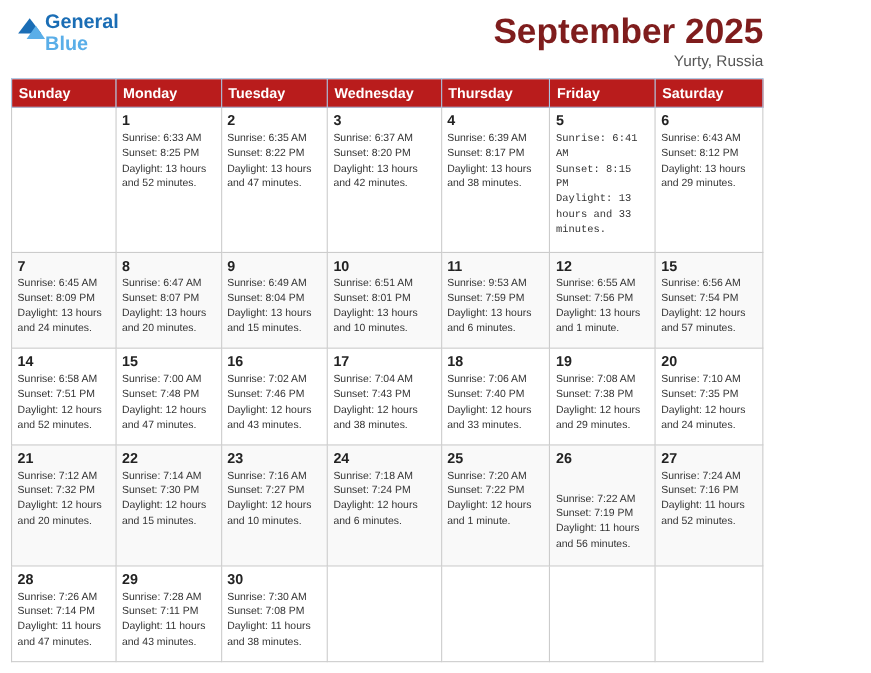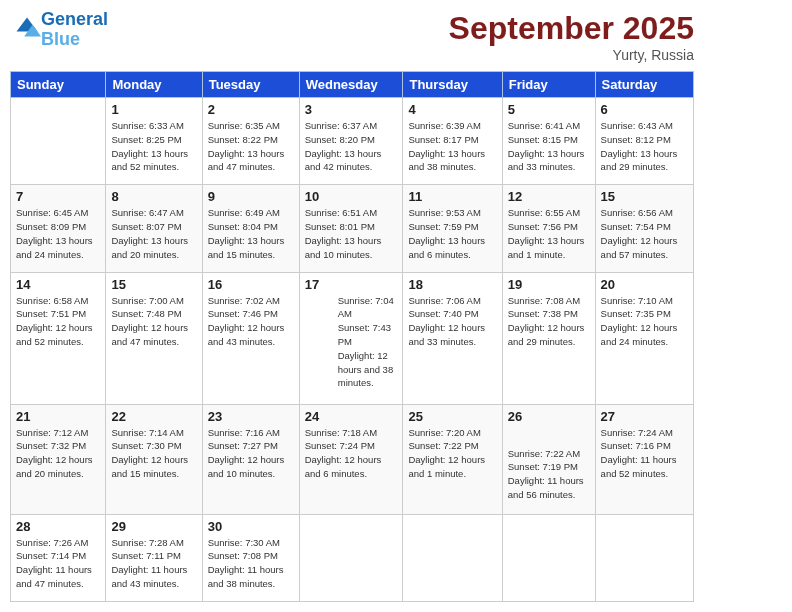--- a/index.html
+++ b/index.html
@@ -89,21 +89,21 @@
     .empty-cell {
       background: #f5f5f5;
     }
     tr:nth-child(even) td {
       background: #f9f9f9;
     }
     tr:nth-child(odd) td {
       background: #fff;
     }
     .calendar thead tr th {
-      background: #1d4ed8;
+      background: #b91c1c;
     }
   </style>
 </head>
 <body>
 
 <div class="page">
   <div class="header">
     <div class="logo">
       <div>
         <svg class="logo-icon" viewBox="0 0 40 40">
@@ -156,21 +156,21 @@
 Daylight: 13 hours and 42 minutes.</div>
           </td>
           <td>
             <span class="day-num">4</span>
             <div class="day-info" style="white-space: pre-line;">Sunrise: 6:39 AM
 Sunset: 8:17 PM
 Daylight: 13 hours and 38 minutes.</div>
           </td>
           <td>
             <span class="day-num">5</span>
-            <div class="day-info" style="white-space: pre-line;">Sunrise: 6:41 AM
+            <div class="day-info" style="white-space: pre-line; font-family: Liberation Mono, monospace;">Sunrise: 6:41 AM
 Sunset: 8:15 PM
 Daylight: 13 hours and 33 minutes.</div>
           </td>
           <td>
             <span class="day-num">6</span>
             <div class="day-info" style="white-space: pre-line;">Sunrise: 6:43 AM
 Sunset: 8:12 PM
 Daylight: 13 hours and 29 minutes.</div>
           </td>
         </tr>
@@ -232,21 +232,21 @@
 Daylight: 12 hours and 47 minutes.</div>
           </td>
           <td>
             <span class="day-num">16</span>
             <div class="day-info" style="white-space: pre-line;">Sunrise: 7:02 AM
 Sunset: 7:46 PM
 Daylight: 12 hours and 43 minutes.</div>
           </td>
           <td>
             <span class="day-num">17</span>
-            <div class="day-info" style="white-space: pre-line; margin-left: 33px;">Sunrise: 7:04 AM
+            <div class="day-info" style="white-space: pre-line;">Sunrise: 7:04 AM
 Sunset: 7:43 PM
 Daylight: 12 hours and 38 minutes.</div>
           </td>
           <td>
             <span class="day-num">18</span>
             <div class="day-info" style="white-space: pre-line;">Sunrise: 7:06 AM
 Sunset: 7:40 PM
 Daylight: 12 hours and 33 minutes.</div>
           </td>
           <td>

